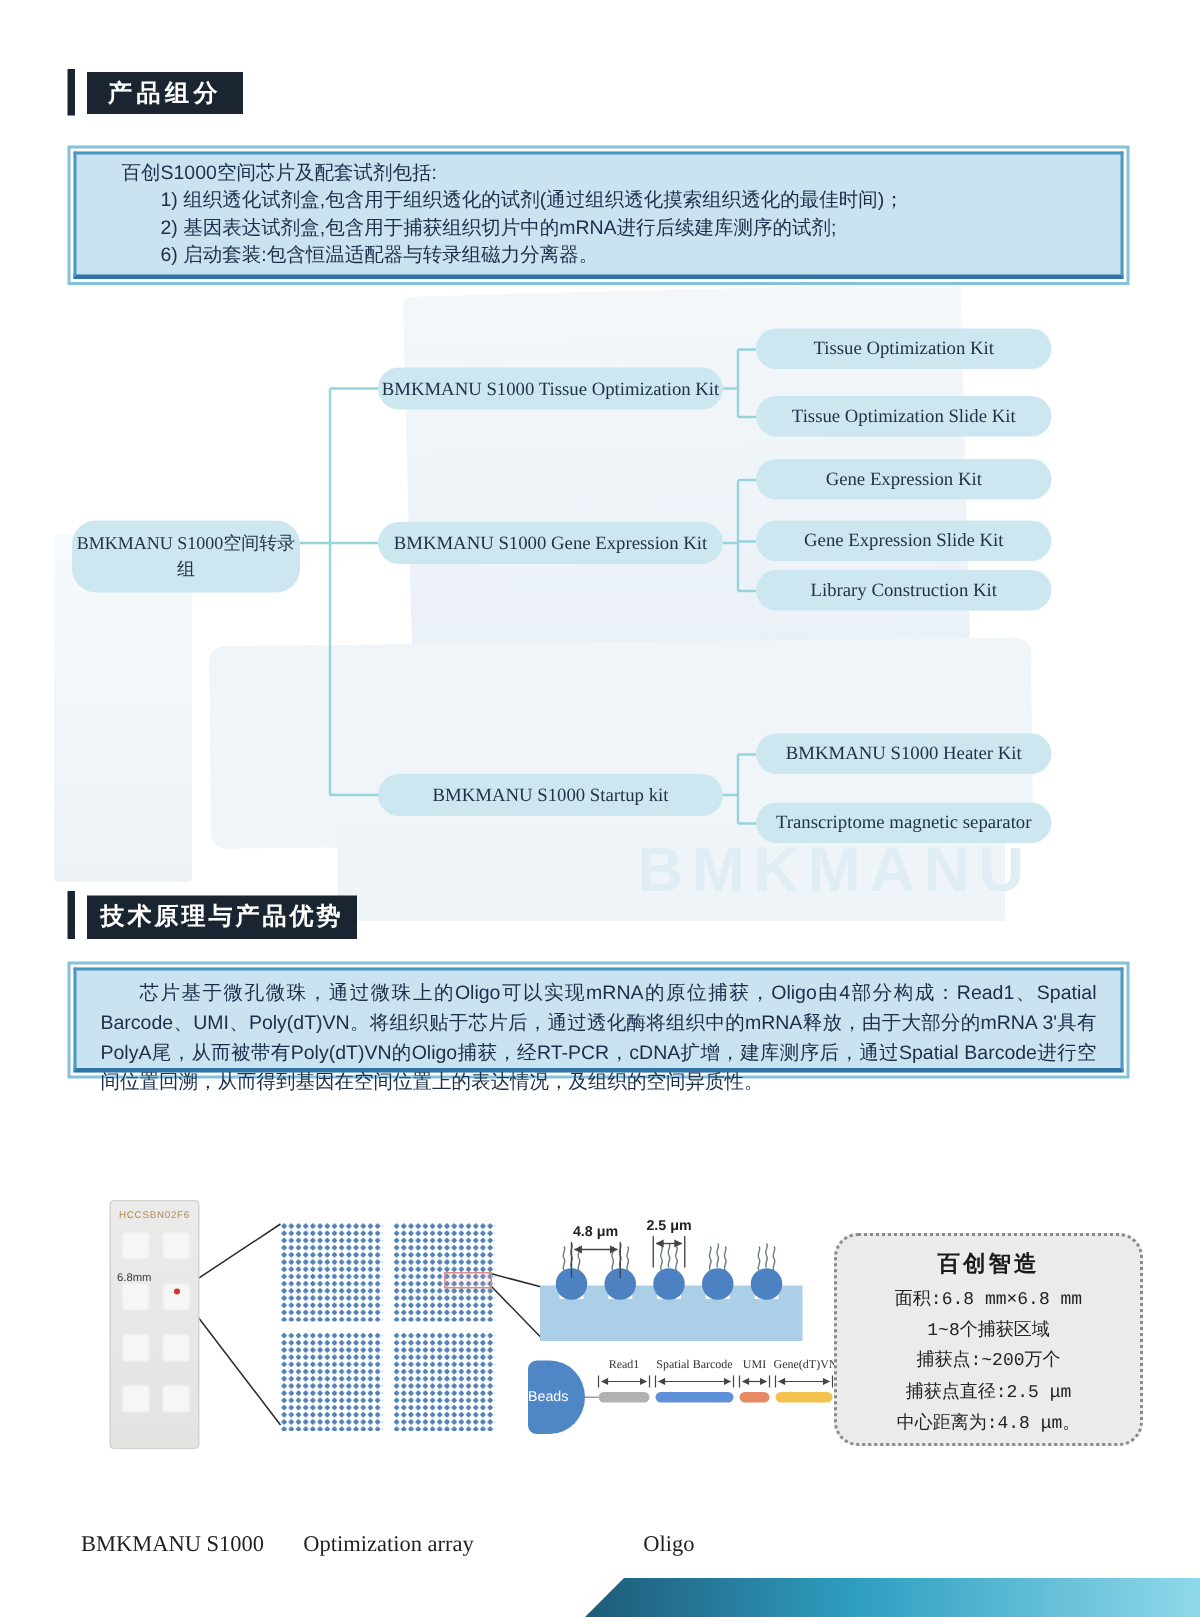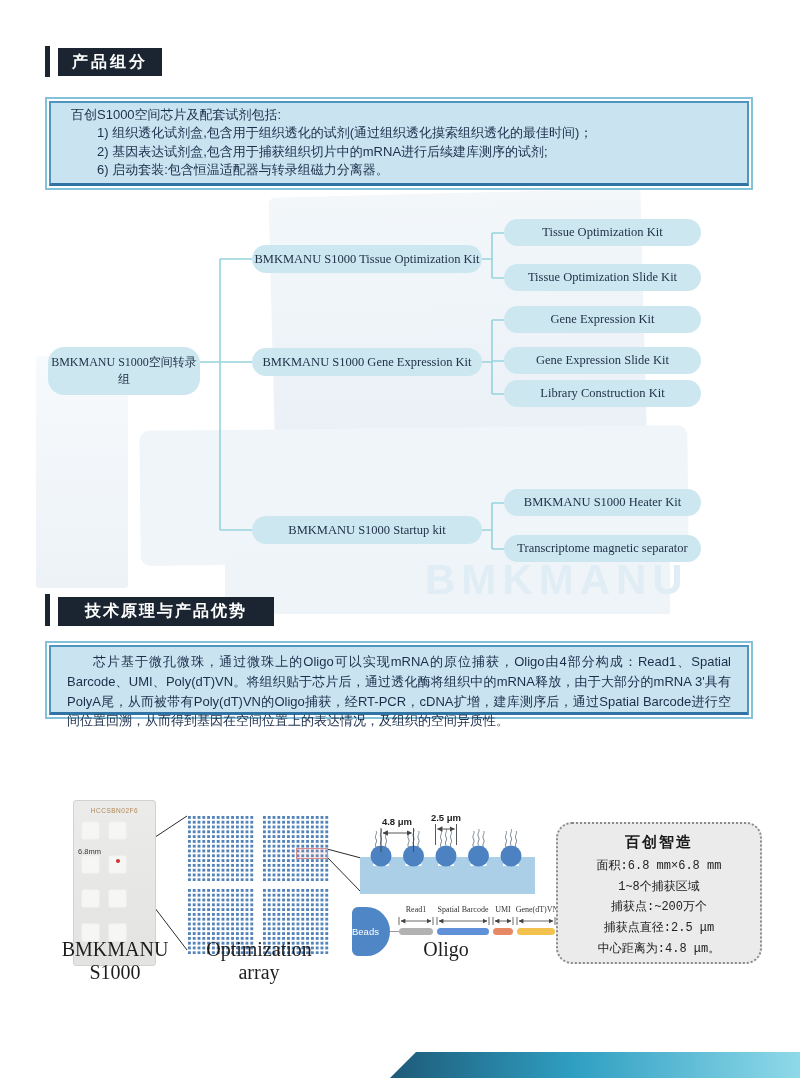--- a/index.html
+++ b/index.html
@@ -17,53 +17,53 @@
   #lines-svg{position:absolute;left:0;top:0;z-index:1;}
   #anno-svg{position:absolute;left:0;top:0;z-index:3;pointer-events:none;}
   
   .hbar{position:absolute;width:5px;background:#1b2531;z-index:2;}
   .hbox{position:absolute;background:#1b2531;color:#fff;display:flex;align-items:center;justify-content:center;
         font-weight:bold;letter-spacing:3px;z-index:2;}
   
   .infobox{position:absolute;left:45px;width:708px;border:2px solid #86c1da;background:#fff;
            padding:2px;box-sizing:border-box;z-index:2;}
   .infobox-inner{border:2px solid #4e96c2;border-bottom:3px solid #2f74a4;background:#c9e3f1;
-                 width:100%;height:100%;box-sizing:border-box;padding:3px 20px;
+                 width:100%;height:100%;box-sizing:border-box;padding:3px 30px;
                  color:#1c2e4a;font-size:13px;line-height:1.42;}
   .bitem{padding-left:26px;}
   .para{text-indent:2em;text-align:justify;}
   
   .pill{position:absolute;display:flex;align-items:center;justify-content:center;background:#cde7f1;
         border-radius:16px;font-family:"Liberation Serif",serif;color:#223349;z-index:2;text-align:center;}
   .pill.mid{left:252px;width:230px;height:28px;font-size:12.5px;}
   .pill.leaf{left:504px;width:197px;height:27px;font-size:12.5px;}
   
   .chip{position:absolute;left:73px;top:800px;width:58px;height:164px;z-index:2;
-        background:linear-gradient(180deg,#ebebe9,#e3e3e1);border:1px solid #d2d2d0;border-radius:3px;padding-left:23px;}
+        background:linear-gradient(180deg,#ebebe9,#e3e3e1);border:1px solid #d2d2d0;border-radius:3px;}
   .chip-serial{position:absolute;left:0;top:6px;width:100%;text-align:center;font-size:6.5px;
                color:#b08a5a;letter-spacing:.5px;}
   .chip-grid{position:absolute;left:7px;top:20px;display:grid;grid-template-columns:19px 19px;
              grid-auto-rows:19px;gap:15px 8px;}
   .chip-well{background:#f6f6f4;border-radius:2px;box-shadow:inset 0 0 2px #d8d8d6;}
   .chip-dim{position:absolute;left:4px;top:46px;font-size:7.5px;color:#3a3a3a;}
   .chip-reddot{position:absolute;left:42px;top:58px;width:4px;height:4px;border-radius:50%;background:#cc3333;}
   .dots{position:absolute;z-index:2;
         background-image:radial-gradient(circle,#5383b8 1.5px,transparent 1.7px);
         background-size:4.8px 4.8px;}
   .red-roi{position:absolute;left:296px;top:848px;width:30px;height:9px;border:1px solid #d98b8b;
            background:rgba(235,160,160,.15);z-index:3;}
   .substrate{position:absolute;left:360px;top:857px;width:175px;height:37px;background:#abcfe7;z-index:2;}
   .mlabel{position:absolute;z-index:3;font-size:9.5px;font-weight:600;color:#222;text-align:center;}
   .beads-shape{position:absolute;left:352px;top:907px;width:38px;height:49px;background:#4f86c6;z-index:2;
                border-radius:6px 24px 24px 6px / 6px 25px 25px 6px;display:flex;align-items:center;
                justify-content:flex-start;color:#fff;font-size:9.5px;font-family:Liberation Sans, sans-serif;}
   .seg{position:absolute;top:928px;height:7px;border-radius:3.5px;z-index:2;}
   .seglabel{position:absolute;top:905px;font-size:8px;font-family:"Liberation Serif",serif;color:#333;
             text-align:center;z-index:2;}
-  .caption{position:absolute;top:938px;font-size:20px;font-family:"Liberation Serif",serif;color:#1e1e1e;
+  .caption{position:absolute;top:1022px;font-size:15px;font-family:"Liberation Serif",serif;color:#1e1e1e;
            text-align:center;z-index:2;}
   .specs{position:absolute;left:556px;top:822px;width:206px;height:142px;box-sizing:border-box;
          background:#ebebeb;border:2px dotted #8a8a8a;border-radius:16px;z-index:2;
          text-align:center;padding-top:9px;}
   .specs-title{font-size:15px;font-weight:bold;color:#1a1a1a;letter-spacing:2px;margin-bottom:4px;}
   .specs-line{font-size:12px;color:#222;line-height:1.72;font-family:Liberation Mono, monospace;}
   .footer-bar{position:absolute;left:390px;bottom:0;width:410px;height:26px;z-index:2;
               background:linear-gradient(90deg,#1e5a78 0%,#2f9fc2 45%,#8fd9e9 100%);
               clip-path:polygon(26px 0,100% 0,100% 100%,0 100%);}
 </style>
@@ -108,21 +108,21 @@
 
   <div class="pill leaf" style="top:219px">Tissue Optimization Kit</div>
   <div class="pill leaf" style="top:306px">Gene Expression Kit</div>
   <div class="pill leaf" style="top:264px">Tissue Optimization Slide Kit</div>
   <div class="pill leaf" style="top:347px">Gene Expression Slide Kit</div>
   <div class="pill leaf" style="top:380px">Library Construction Kit</div>
   <div class="pill leaf" style="top:489px">BMKMANU S1000 Heater Kit</div>
   <div class="pill leaf" style="top:535px">Transcriptome magnetic separator</div>
 
   <div class="hbar" style="left:45px;top:594px;height:32px"></div>
-  <div class="hbox" style="left:58px;top:597px;width:216px;height:29px;font-size:16px;letter-spacing:2px">
+  <div class="hbox" style="left:58px;top:597px;width:180px;height:29px;font-size:16px;letter-spacing:2px">
     <span>技术原理与产品优势</span>
   </div>
 
   <div class="infobox" style="top:641px;height:78px">
     <div class="infobox-inner" style="padding:5px 16px;line-height:1.52">
       <div class="para">芯片基于微孔微珠，通过微珠上的Oligo可以实现mRNA的原位捕获，Oligo由4部分构成：Read1、Spatial Barcode、UMI、Poly(dT)VN。将组织贴于芯片后，通过透化酶将组织中的mRNA释放，由于大部分的mRNA 3'具有PolyA尾，从而被带有Poly(dT)VN的Oligo捕获，经RT-PCR，cDNA扩增，建库测序后，通过Spatial Barcode进行空间位置回溯，从而得到基因在空间位置上的表达情况，及组织的空间异质性。</div>
     </div>
   </div>
 
   <div class="chip">

